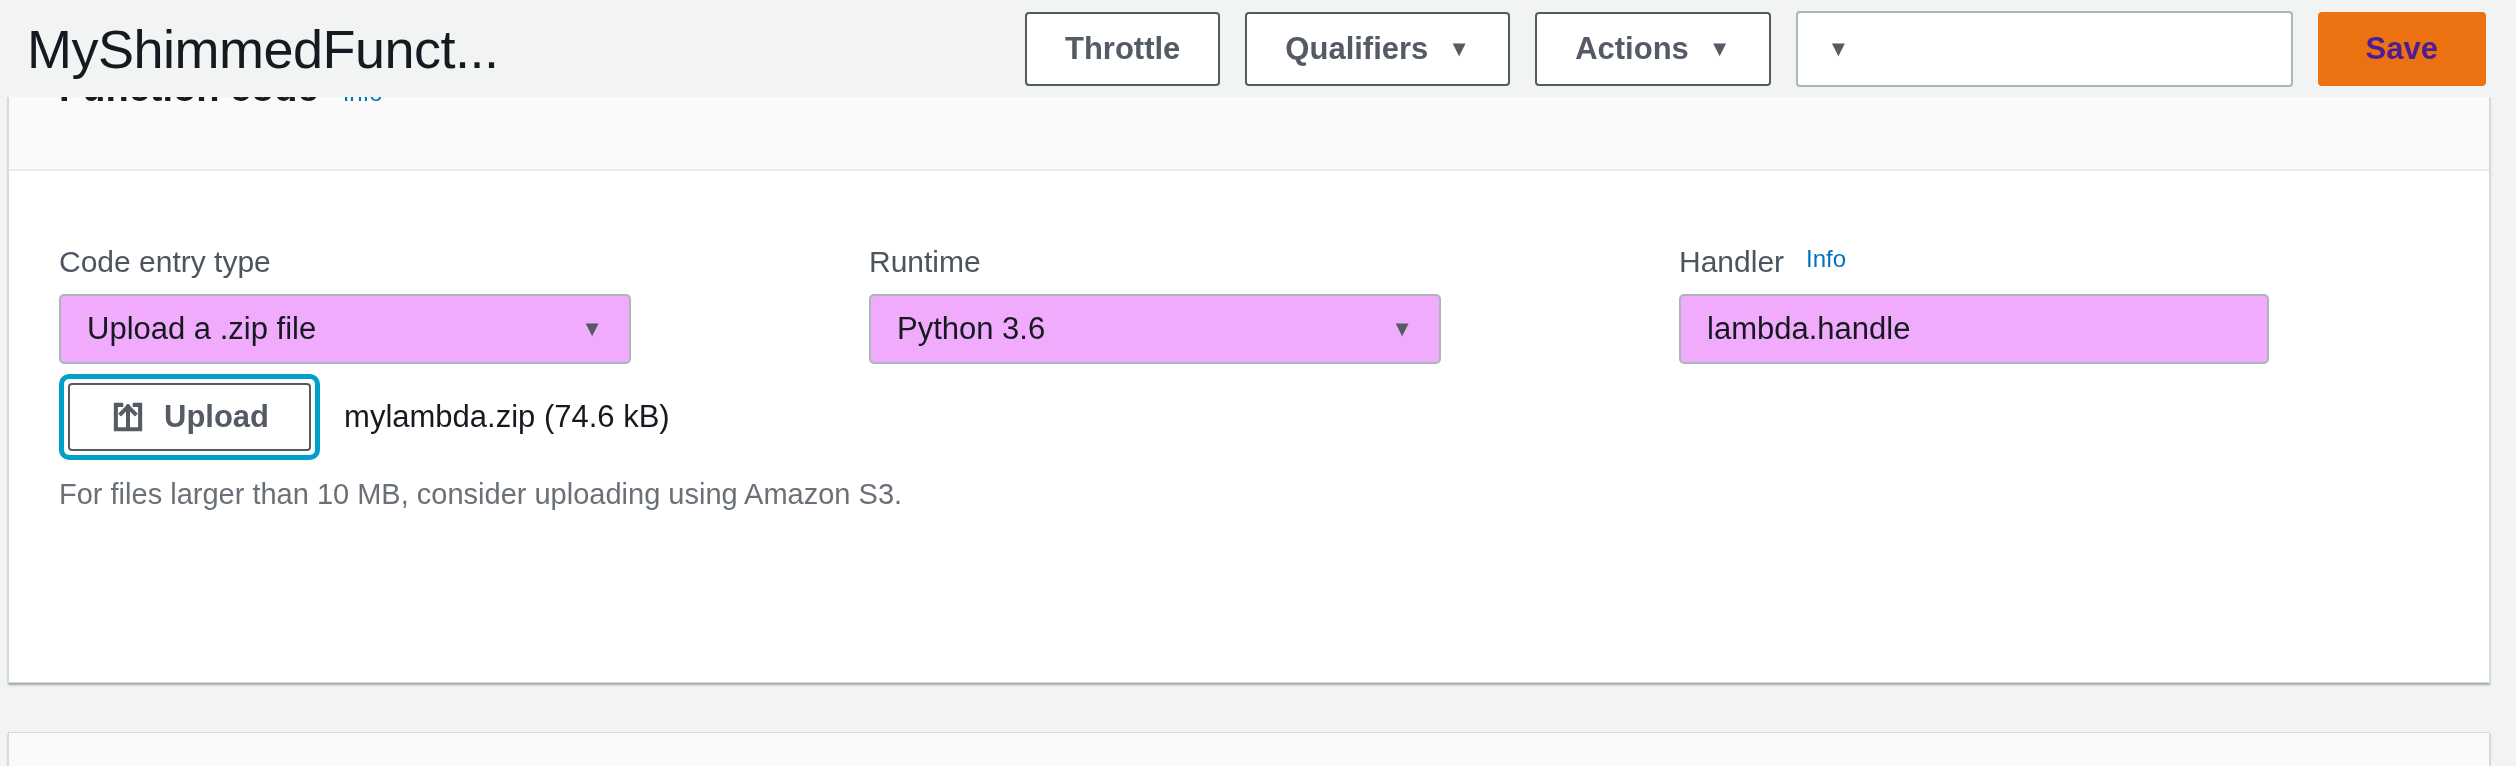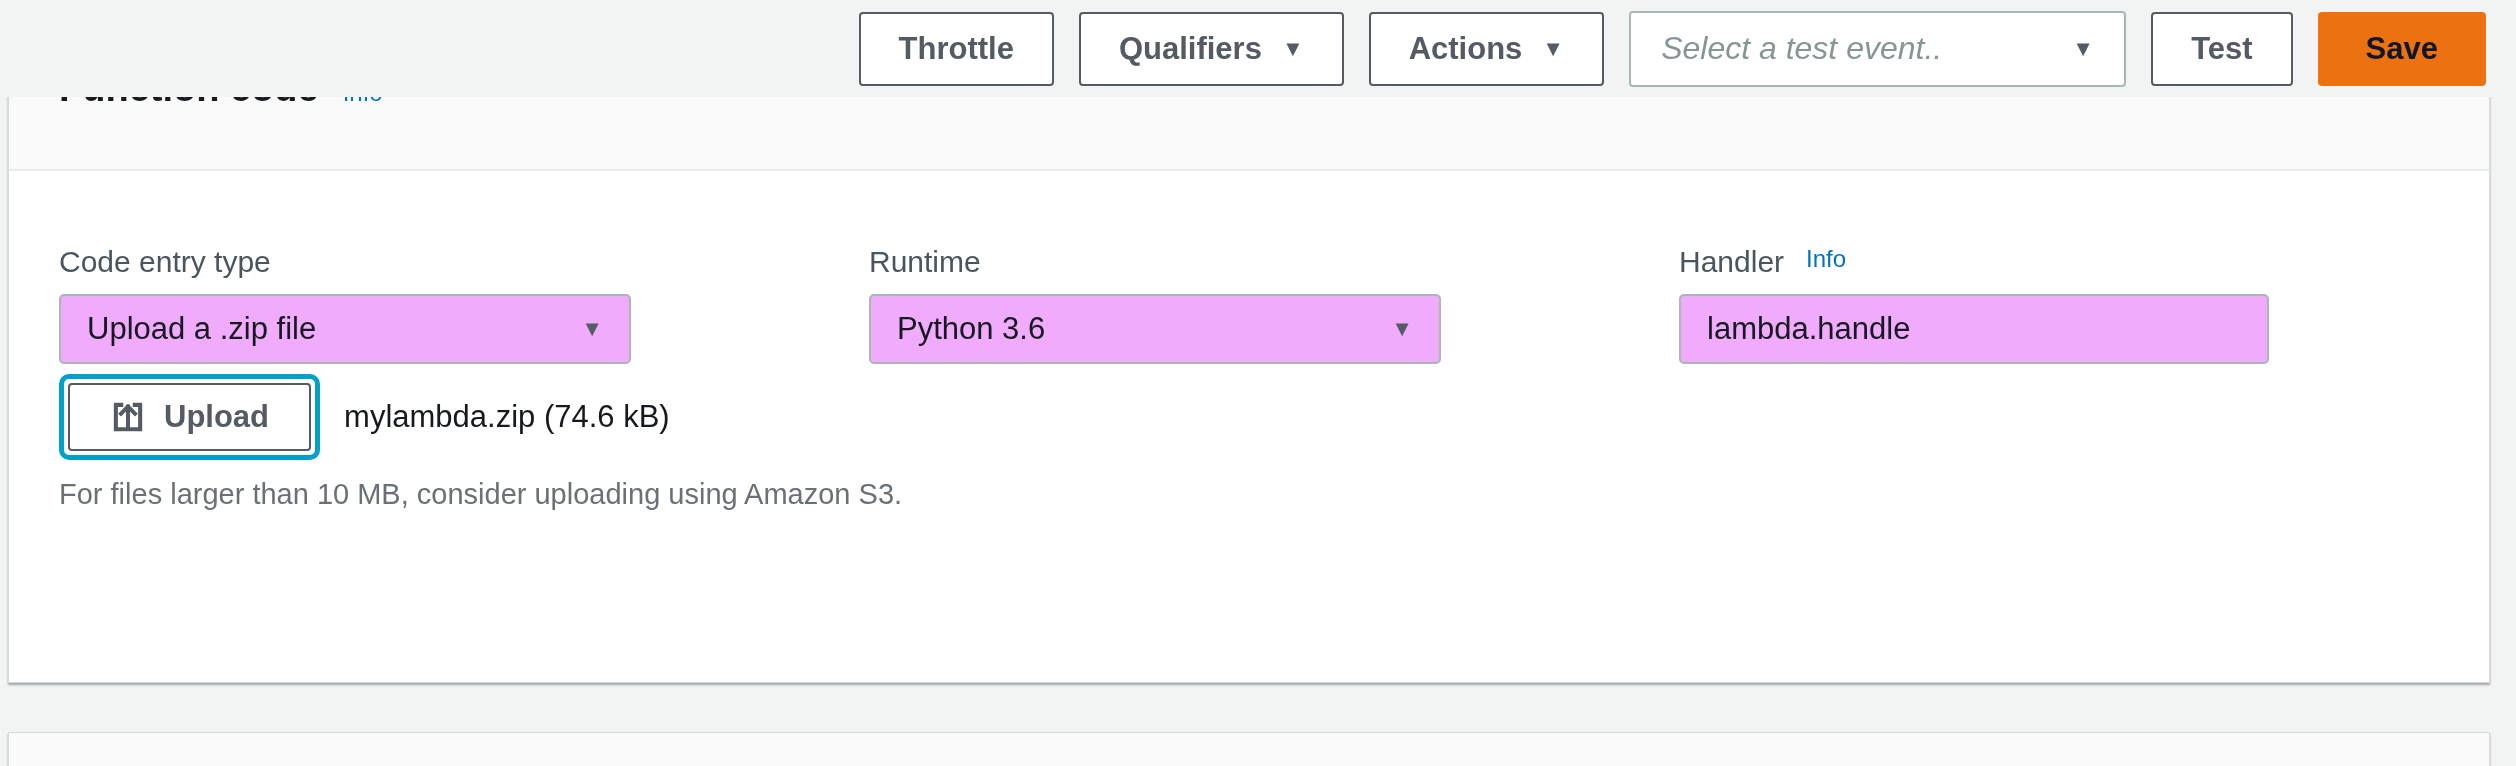--- a/index.html
+++ b/index.html
@@ -52,21 +52,21 @@
     display: inline-flex;
     align-items: center;
     gap: 20px;
     cursor: pointer;
     white-space: nowrap;
   }
   .btn .caret { font-size: 22px; color: #545b64; line-height: 1; }
   .btn-save {
     background: #ec7211;
     border-color: #ec7211;
-    color: #0f172a;
+    color: #4c1d95;
     padding: 8px 46px;
   }
   .top-select {
     width: 497px;
     height: 76px;
     background: #ffffff;
     border: 2px solid #aab7b8;
     border-radius: 4px;
     display: flex;
     align-items: center;
@@ -249,38 +249,35 @@
         <span class="file-name">mylambda.zip (74.6 kB)</span>
       </div>
 
       <div class="helper-text">For files larger than 10 MB, consider uploading using Amazon S3.</div>
     </div>
   </section>
 
   <section class="card card-next-section"></section>
 
   <header class="topbar">
+    <h1 class="page-title">MyShimmedFunct...</h1>
     <div class="topbar-actions">
       <button class="btn">
         <span>Throttle</span>
       </button>
       <button class="btn">
         <span>Qualifiers</span>
         <span class="caret">▼</span>
       </button>
       <button class="btn">
         <span>Actions</span>
         <span class="caret">▼</span>
       </button>
       <div class="top-select">
-        <span class="placeholder">Select a test event..</span>
         <span class="caret">▼</span>
       </div>
-      <button class="btn">
-        <span>Test</span>
-      </button>
       <button class="btn btn-save">
         <span>Save</span>
       </button>
     </div>
   </header>
 
 </div>
 
 </body></html>

